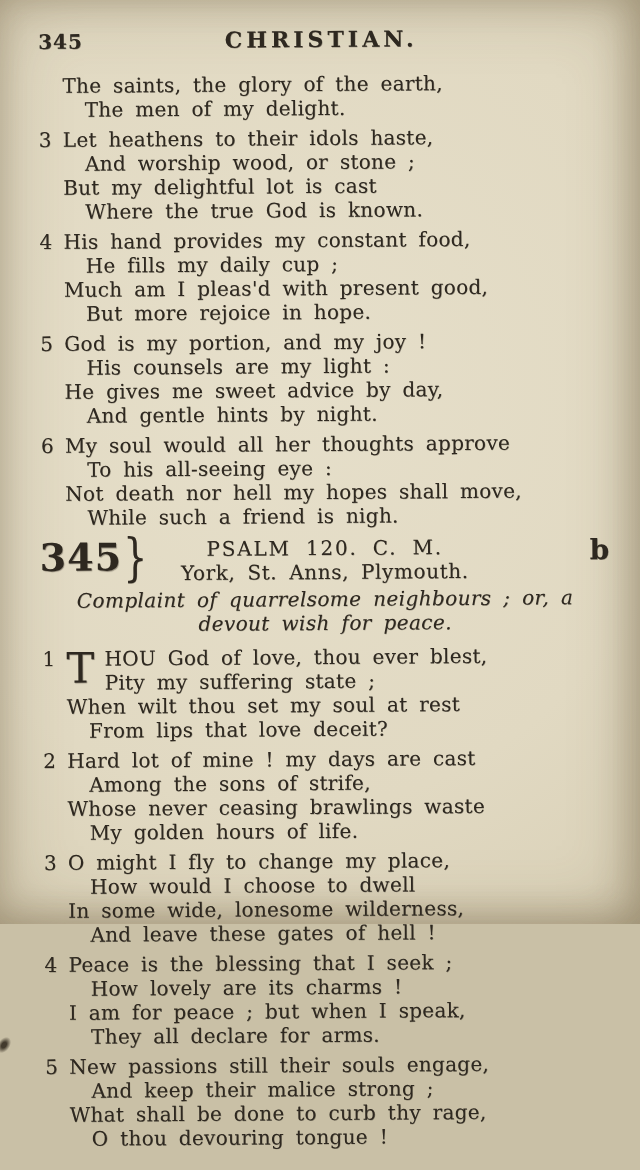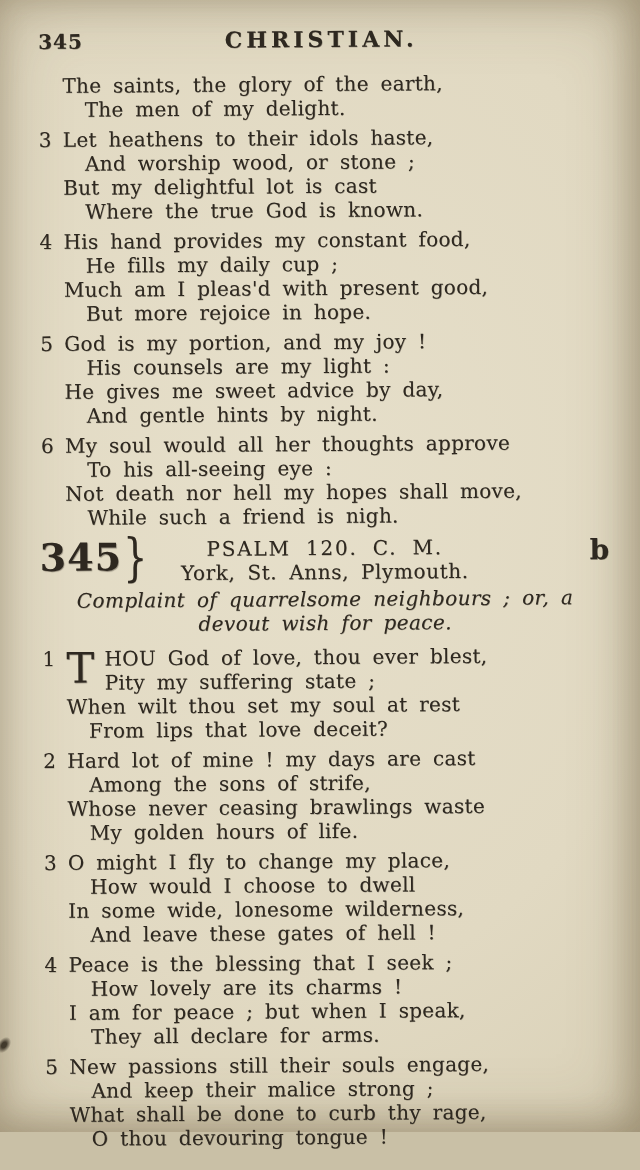--- a/index.html
+++ b/index.html
@@ -6,21 +6,21 @@
   html, body { width: 640px; height: 1170px; }
   body {
     font-family: "DejaVu Serif", "Liberation Serif", serif;
     background: #c9c0a6;
     color: #2e2820;
     overflow: hidden;
   }
   .page {
     position: relative;
     width: 640px;
-    height: 1132px;
+    height: 924px;
     padding: 26px 34px 0 36px;
     background:
       radial-gradient(ellipse 130% 95% at 45% 42%, #e6dfca 0%, #e1d9c2 48%, #d8cfb5 78%, #c5bb9d 100%);
     box-shadow:
       inset 0 0 70px rgba(92, 76, 44, 0.28),
       inset -14px 0 34px rgba(85, 66, 32, 0.18),
       inset 0 -12px 30px rgba(85, 66, 32, 0.14);
   }
   .inner { transform: rotate(-0.4deg); transform-origin: 50% 0; }
 

